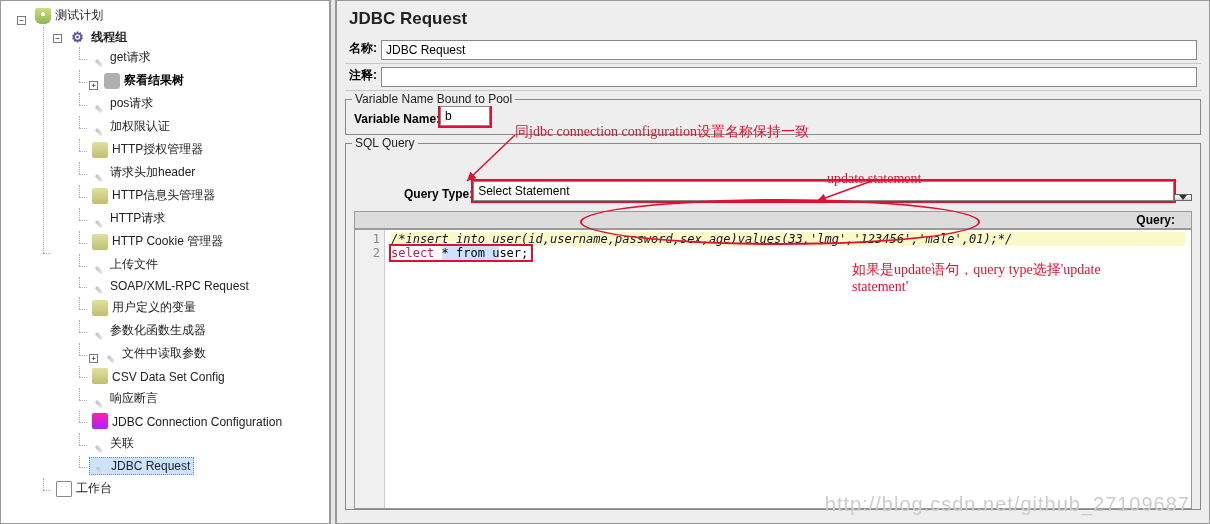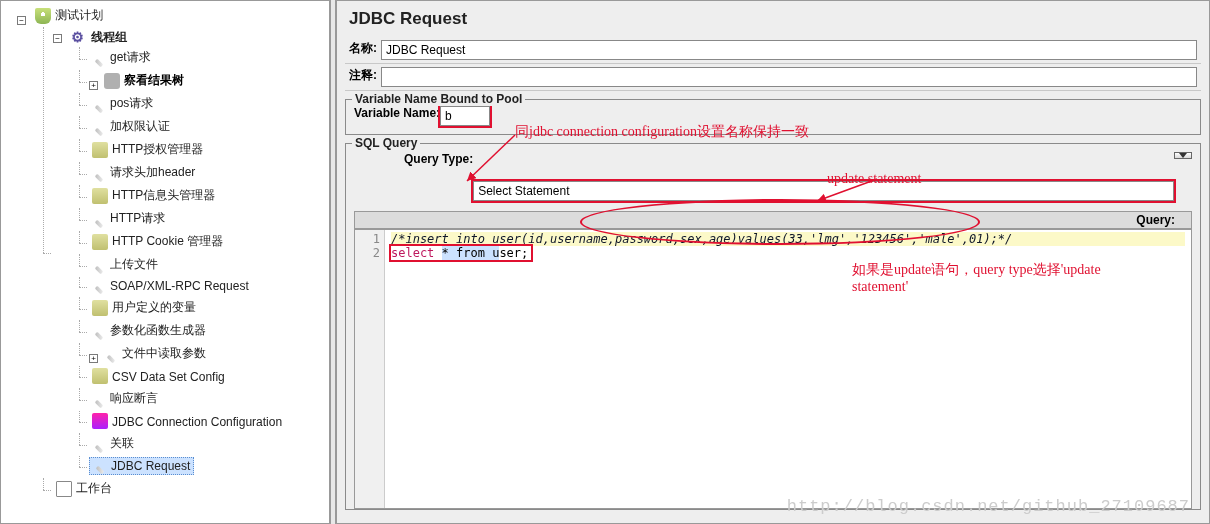--- a/index.html
+++ b/index.html
@@ -28,22 +28,22 @@
 .ico-jdbc { background: linear-gradient(#f2a, #a2f); border-radius:2px; }
 .lbl { font-size:12px; color:#222; }
 .lbl.bold { font-weight:bold; }
 .lbl.active { font-weight:bold; color:#000; }
 
 .editor-title { font-size:17px; font-weight:bold; color:#222; padding:4px 0 8px 4px; }
 .row { display:flex; align-items:flex-start; padding:3px 4px; border-bottom:1px solid #c8c8c8; }
 .row label { font-weight:bold; margin-right:4px; }
 .row input[type=text] { flex:1; border:1px solid #888; background:#fff; padding:2px 4px; font-size:12px; }
 .fieldset { border:1px solid #8a8a8a; margin-top:8px; padding:6px 8px 8px 8px; position:relative; background:#eee; }
-.fieldset .legend { position:absolute; top:-8px; left:6px; background:#eee; font-weight:bold; font-size:12px; padding:0 3px; color:#222; }
-.fieldset .inner-row { display:flex; align-items:flex-start; }
+.fieldset .legend { position:absolute; top:-8px; left:6px; background:#eee; font-weight:normal; font-size:12px; padding:0 3px; color:#222; }
+.fieldset .inner-row { display:flex; align-items:flex-end; }
 .fieldset .inner-row label { font-weight:bold; }
 .fieldset .inner-row input, .fieldset .inner-row .combo { border:1px solid #888; background:#fff; padding:2px 4px; font-size:12px; }
 .combo-wrap { display:flex; flex:1;margin-top:29px; }
 .combo { flex:1; }
 .combo-btn { width:18px; border:1px solid #666; background:linear-gradient(#fff,#d8d8d8); display:flex;align-items:center;justify-content:center; }
 .combo-btn::after{content:"";border-left:4px solid transparent;border-right:4px solid transparent;border-top:5px solid #333;}
 .redbox { outline:2px solid #e01030; }
 
 .query-header { text-align:right; font-weight:bold; background:#dcdcdc; border:1px solid #999; margin-top:6px; padding:1px 16px; }
 .code-area { border:1px solid #999; background:#fff; height:280px; display:flex; }
@@ -51,21 +51,21 @@
 .code { flex:1; font-family: monospace; font-size:12px; padding:2px 6px; position:relative; }
 .c-ln { white-space:pre; }
 .l1 { background:#fcf9c8; color:#0f172a; font-style:italic; }
 .kw { color:#be185d; font-style:normal; }
 .sel { background:#cce2ff; }
 
 .anno { position:absolute; color:#e01030; font-size:14px; font-family:"Times New Roman",serif; pointer-events:none; }
 .anno-ellipse { position:absolute; border:2px solid #e01030; border-radius:50%; pointer-events:none; }
 svg.arrows { position:absolute; left:0; top:0; width:100%; height:100%; pointer-events:none; }
 
-.watermark { position:absolute; right:20px; bottom:8px; color:#ccc; font-size:17px; font-family:Liberation Mono, monospace; letter-spacing:1px; }
+.watermark { position:absolute; right:20px; bottom:8px; color:#ccc; font-size:20px; font-family:Liberation Sans, sans-serif; letter-spacing:1px; }
 </style>
 </head>
 <body>
 
 <div class="main">
   <div class="tree-panel">
     <ul class="tree">
       <li>
         <span class="toggle">−</span>
         <span class="node">

